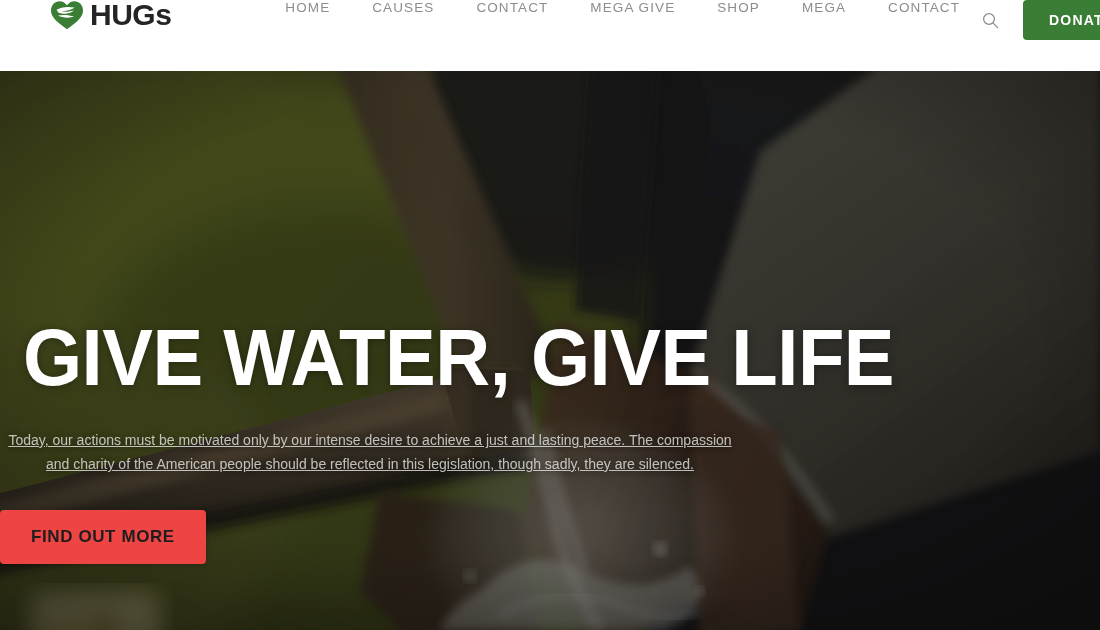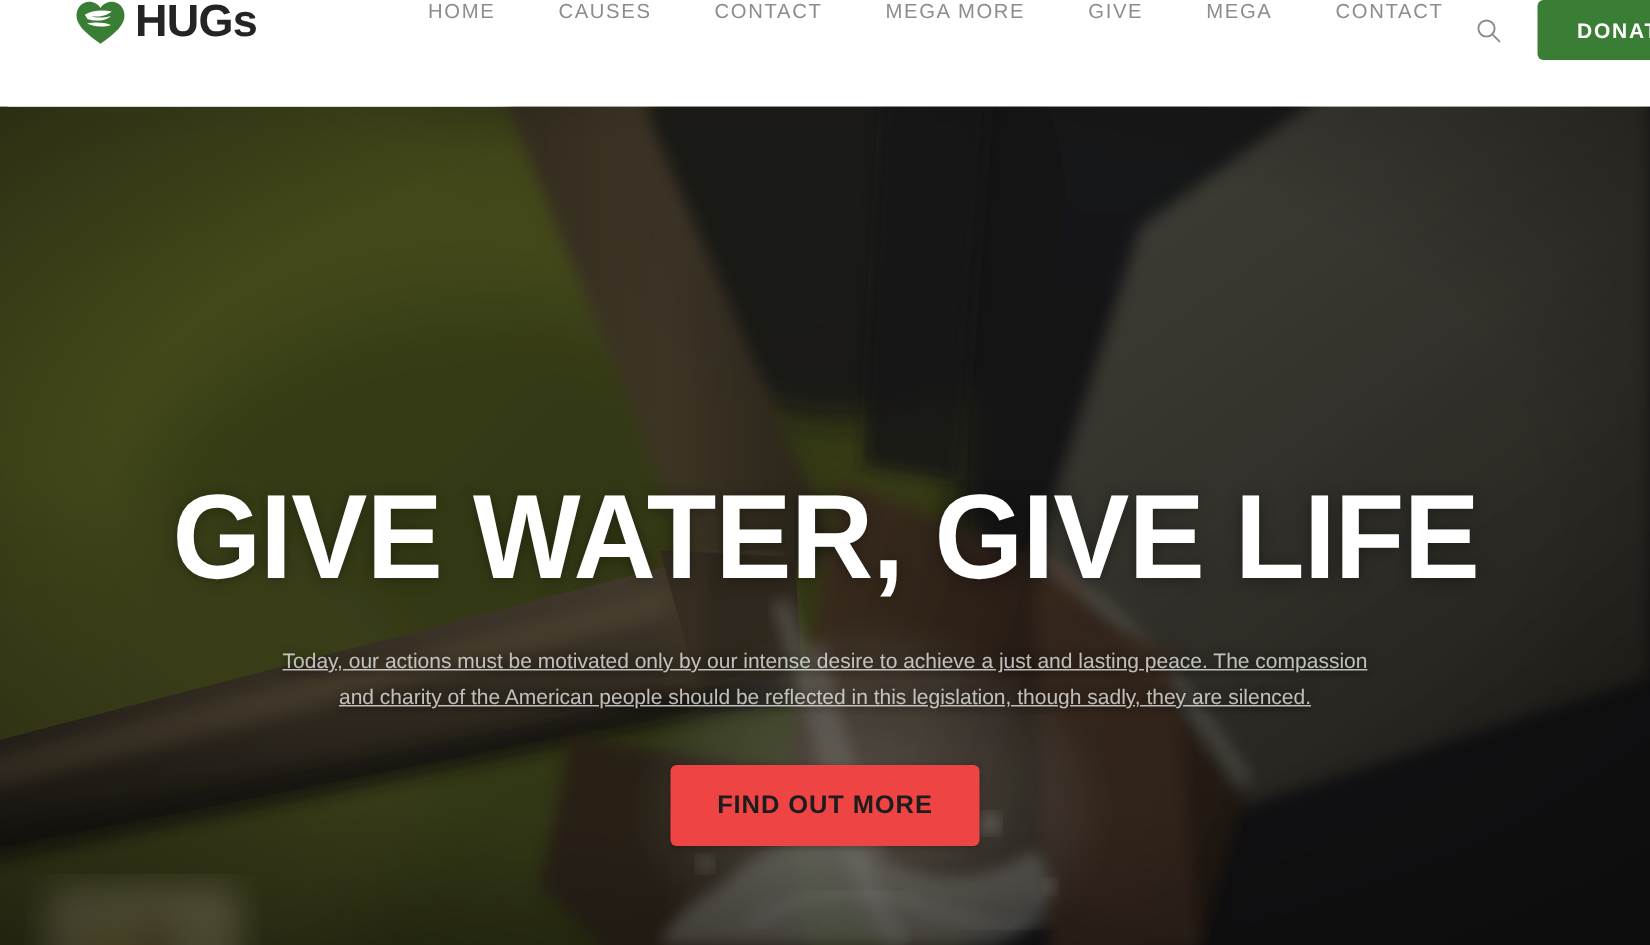--- a/index.html
+++ b/index.html
@@ -58,21 +58,21 @@
   }
   .hero-photo{
     position:absolute; inset:0; width:100%; height:100%;
   }
   .hero-tint{
     position:absolute; inset:0;
     background:rgba(22,20,16,0.52);
   }
   .hero-content{
     position:absolute; inset:0; z-index:5;
-    display:flex; flex-direction:column; align-items:center;
+    display:flex; flex-direction:column; align-items:flex-start;
     padding-top:247px;
   }
   .hero-title{
     font-size:80px; font-weight:bold; color:#ffffff;
     letter-spacing:-0.5px; line-height:1; text-align:center;
     transform:scaleX(0.95); white-space:nowrap;
     text-shadow:0 1px 10px rgba(0,0,0,0.35);
   }
   .hero-sub{
     margin-top:30px; width:740px; text-align:center;
@@ -103,22 +103,22 @@
         <path d="M6.5 9.8 C10.5 7.2 17.5 6.2 24.5 7.6 C21.5 10.2 16.0 11.4 11.0 11.0 C14.5 12.0 19.5 12.0 24.0 10.6 C21.0 13.8 14.0 14.6 8.5 12.8 Z" fill="#ffffff"></path>
         <path d="M8.0 15.6 C13.0 14.6 19.5 15.0 24.0 16.6 C19.5 18.2 12.5 18.0 8.0 15.6 Z" fill="#ffffff"></path>
       </svg>
       <span class="logo-text">HUGs</span>
     </div>
 
     <nav class="nav">
       <a class="nav-item">HOME</a>
       <a class="nav-item">CAUSES</a>
       <a class="nav-item">CONTACT</a>
-      <a class="nav-item">MEGA MORE</a>
-      <a class="nav-item">GIVE</a>
+      <a class="nav-item">MEGA GIVE</a>
+      <a class="nav-item">SHOP</a>
       <a class="nav-item">MEGA</a>
       <a class="nav-item">CONTACT</a>
     </nav>
 
     <div class="header-right">
       <div class="search-btn">
         <svg width="17" height="17" viewBox="0 0 17 17">
           <circle cx="7" cy="7" r="5.4" fill="none" stroke="#8d8d8d" stroke-width="1.3"></circle>
           <line x1="10.9" y1="10.9" x2="15.6" y2="15.6" stroke="#8d8d8d" stroke-width="1.3" stroke-linecap="round"></line>
         </svg>

